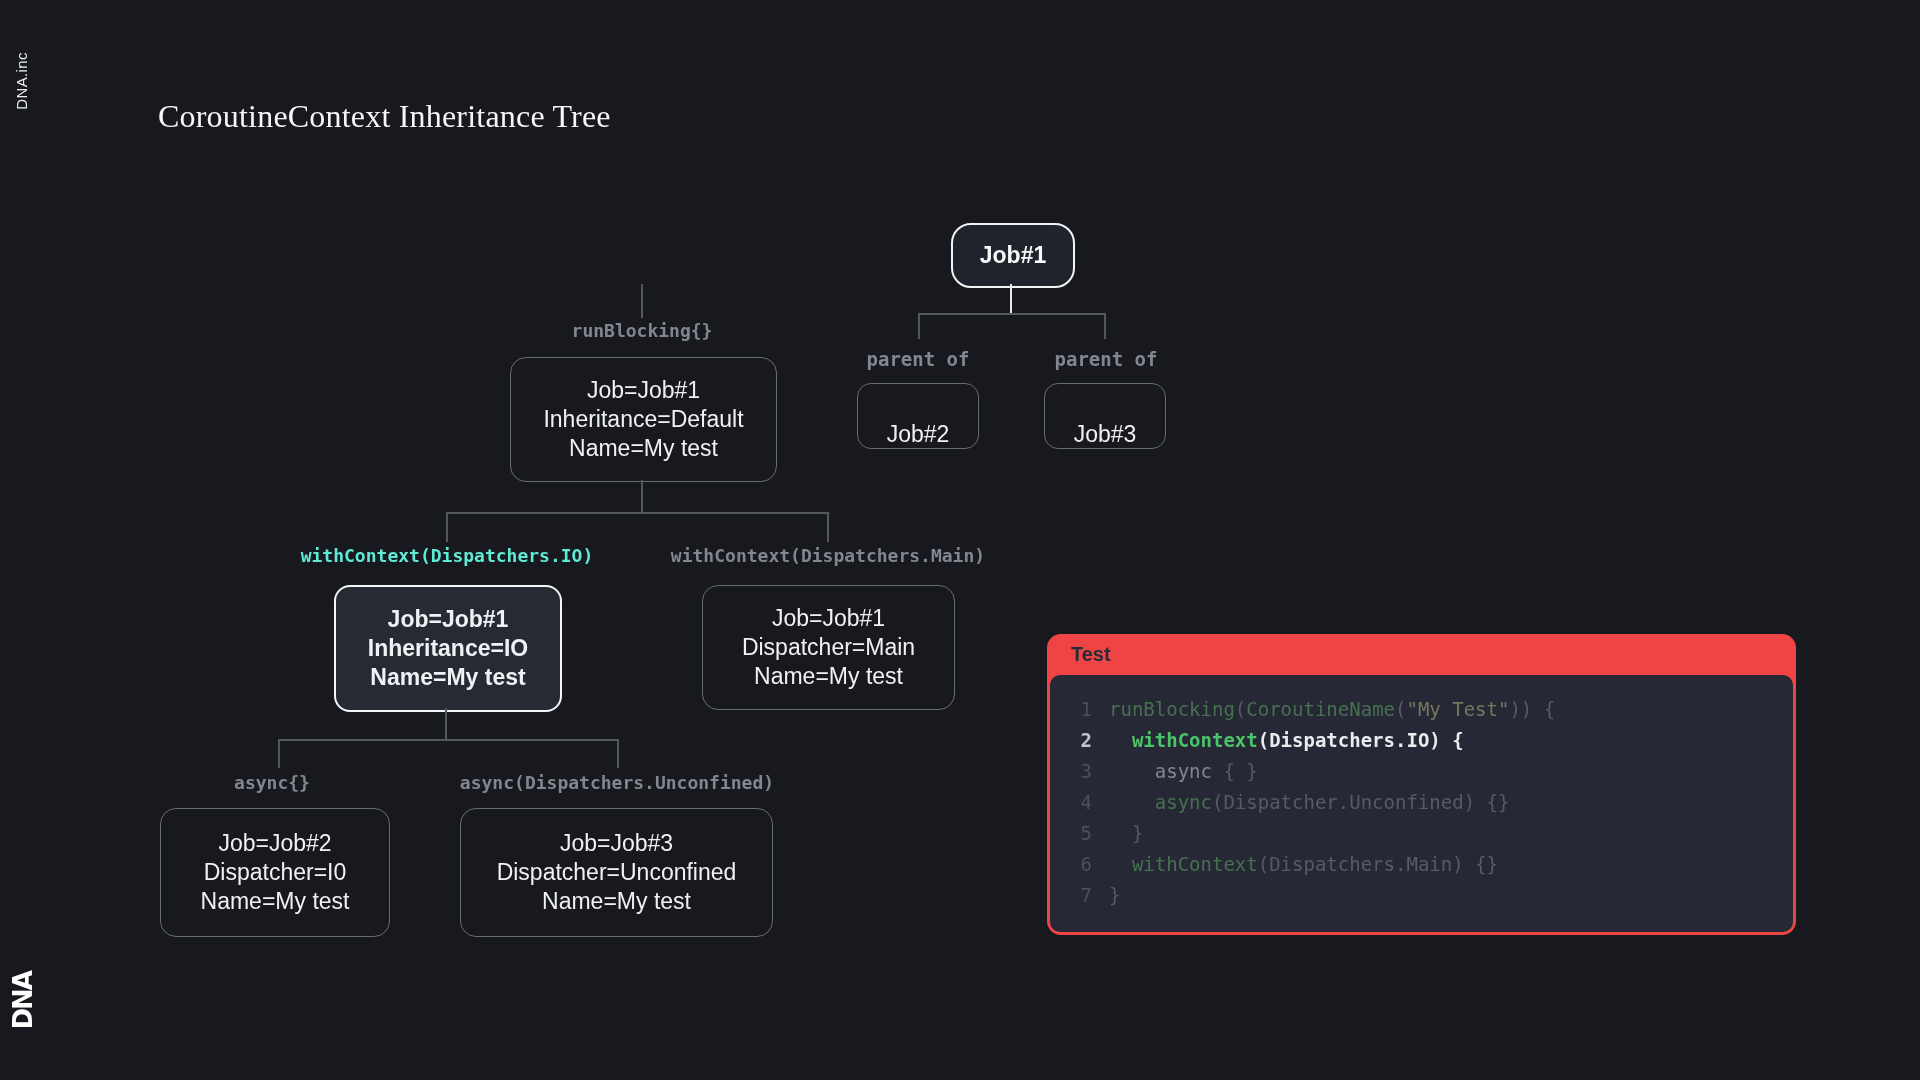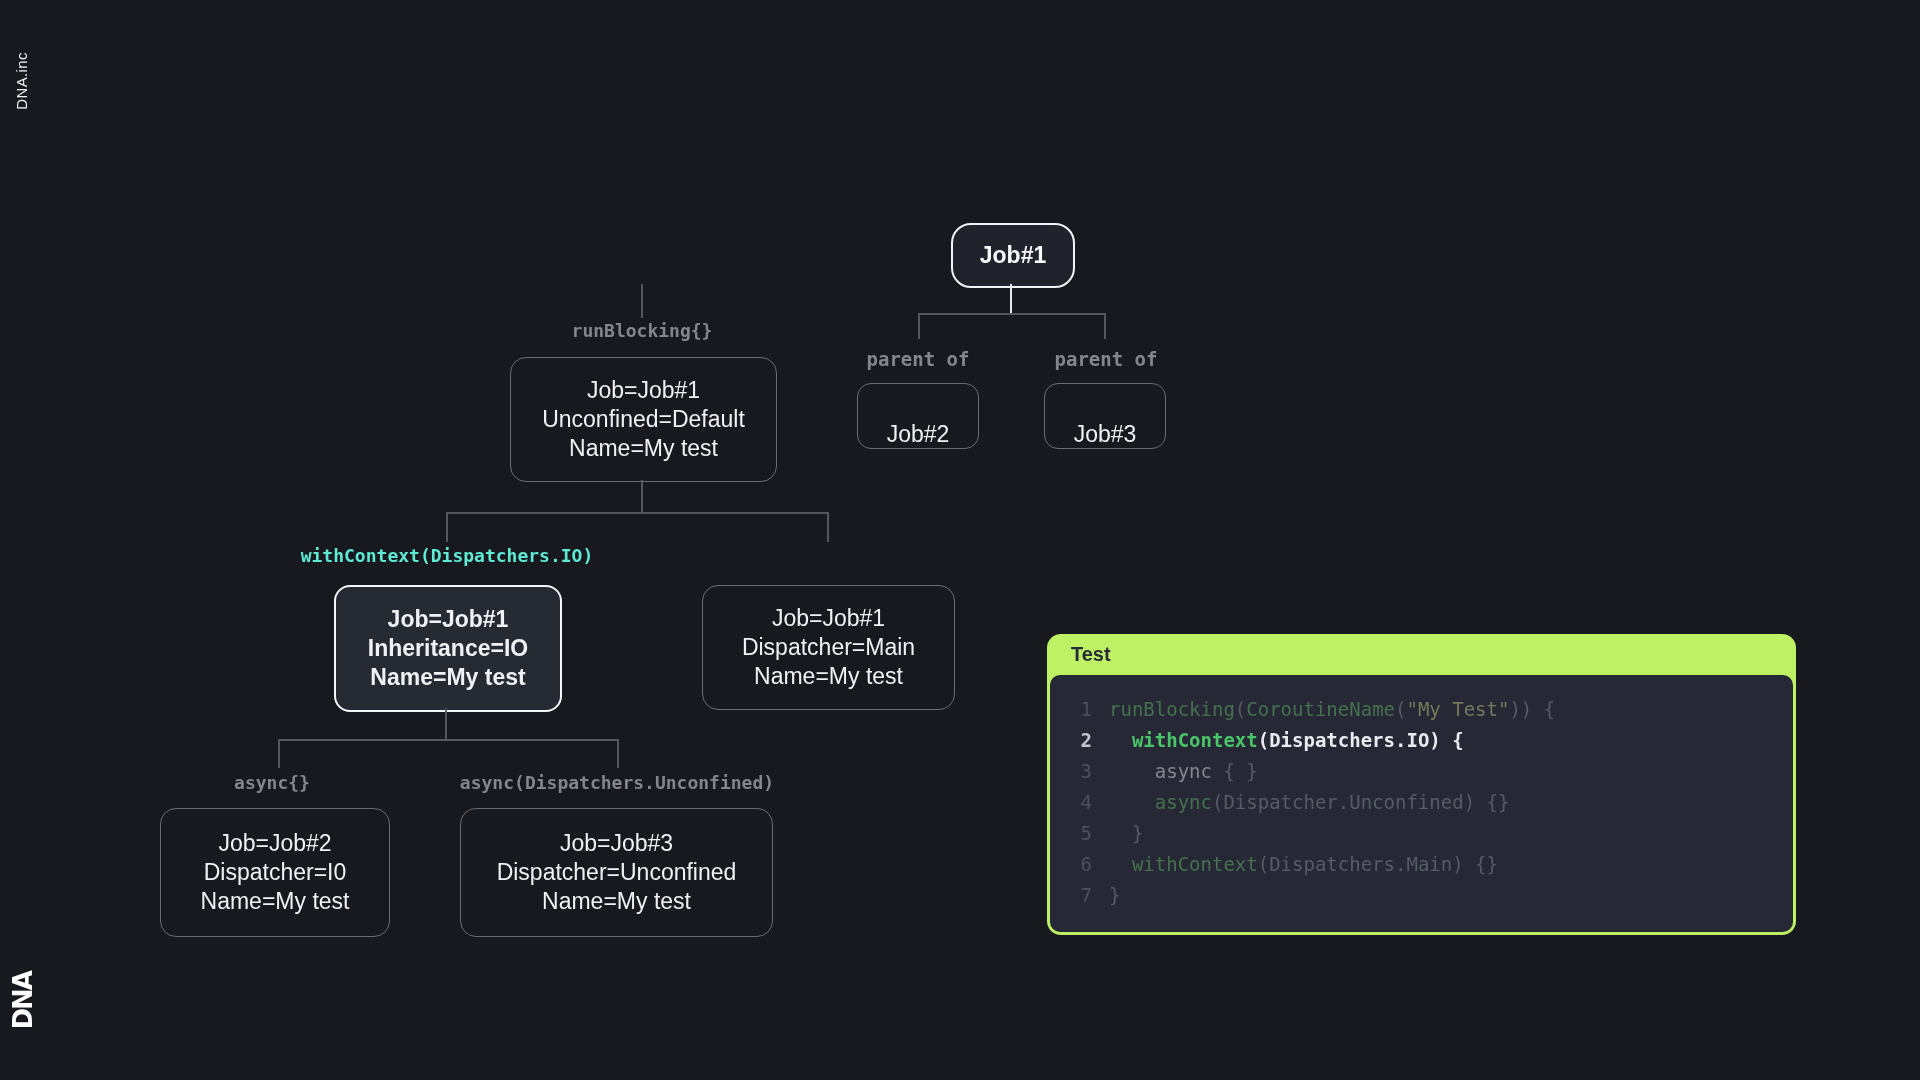--- a/index.html
+++ b/index.html
@@ -43,21 +43,21 @@
   .cv,.ch{position:absolute;background:#54575e;}
   .cv{width:2px;} .ch{height:2px;}
   .cv.white{background:#e9eaec;}
 
   
   .mono-label{position:absolute;font-family:"DejaVu Sans Mono","Liberation Mono",monospace;
         font-weight:700;font-size:18px;color:#83868e;text-align:center;}
   .mono-label.bright{color:#5eead4;}
 
   
-  .code-panel{position:absolute;left:1047px;top:634px;width:749px;height:301px;background:#bef264;
+  .code-panel{position:absolute;left:1047px;top:634px;width:749px;height:301px;background:#ef4444;
         border-radius:14px;box-sizing:border-box;}
   .code-header{height:41px;display:flex;align-items:center;padding-left:24px;
         font-size:20px;font-weight:700;color:#282b38;}
   .code-body{position:absolute;left:3px;right:3px;top:41px;bottom:3px;background:#262935;
         border-radius:10px;padding-top:19px;box-sizing:border-box;overflow:hidden;}
   .code-line{display:flex;height:31px;line-height:31px;
         font-family:"DejaVu Sans Mono","Liberation Mono",monospace;font-size:19px;}
   .code-line .ln{width:42px;text-align:right;color:#4c505a;flex:none;}
   .code-line.active .ln{color:#c3c6cd;font-weight:700;}
   .code-line .code{white-space:pre;margin-left:17px;}
@@ -69,37 +69,39 @@
   .tk-white{color:#e9ebef;font-weight:700;}
 </style>
 </head>
 <body>
 
 <div id="page">
 
   <div class="brand-vertical">DNA.inc</div>
   <div class="brand-logo">DNA</div>
 
+  <div class="page-title">CoroutineContext Inheritance Tree</div>
 
 
   <div class="cv" style="left:641px;top:284px;height:34px;"></div>
   <div class="mono-label" style="left:500px;top:320px;width:284px;">runBlocking{}</div>
 
   <div class="node-box root-box">
     <div>Job=Job#1</div>
-    <div>Unconfined=Default</div>
+    <div>Inheritance=Default</div>
     <div>Name=My test</div>
   </div>
 
   <div class="cv" style="left:641px;top:480px;height:33px;"></div>
   <div class="ch" style="left:446px;top:512px;width:383px;"></div>
   <div class="cv" style="left:446px;top:512px;height:30px;"></div>
   <div class="cv" style="left:827px;top:512px;height:30px;"></div>
 
   <div class="mono-label bright" style="left:280px;top:545px;width:334px;">withContext(Dispatchers.IO)</div>
+  <div class="mono-label" style="left:648px;top:545px;width:360px;">withContext(Dispatchers.Main)</div>
 
   <div class="node-box hl io-box">
     <div>Job=Job#1</div>
     <div>Inheritance=IO</div>
     <div>Name=My test</div>
   </div>
 
   <div class="node-box main-box">
     <div>Job=Job#1</div>
     <div>Dispatcher=Main</div>

